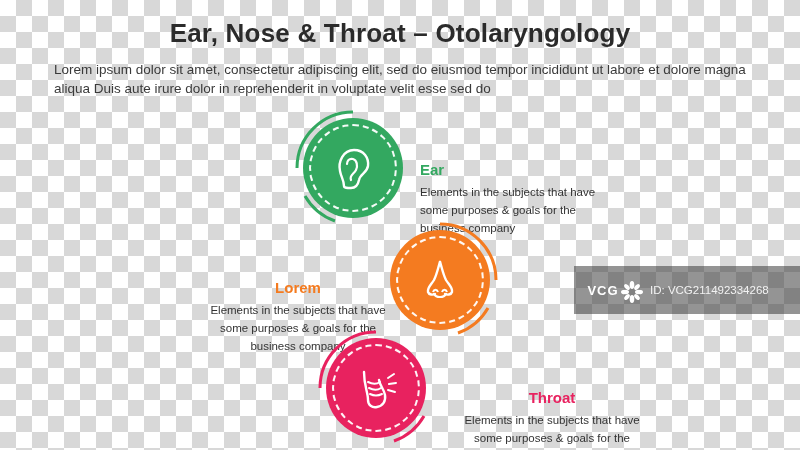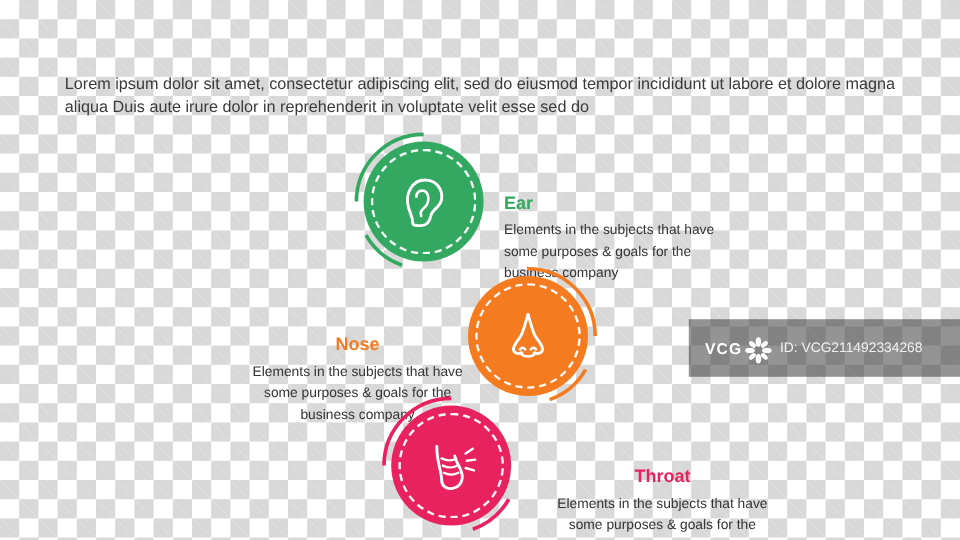--- a/index.html
+++ b/index.html
@@ -170,20 +170,21 @@
     margin-left: 18px;
     font-family: "Liberation Sans", sans-serif;
     text-align: right;
   }
 </style>
 </head>
 <body>
 
 <div id="stage">
 
+  <div class="title">Ear, Nose &amp; Throat – Otolaryngology</div>
   <div class="subtitle">Lorem ipsum dolor sit amet, consectetur adipiscing elit, sed do eiusmod tempor incididunt ut labore et dolore magna aliqua Duis aute irure dolor in reprehenderit in voluptate velit esse sed do</div>
 
   <div class="row row-ear">
     <div class="circle-wrap circle-ear">
       <div class="disc green"></div>
       <div class="dashring"></div>
       <svg class="arcsvg" viewBox="0 0 116 116">
         <path d="M 58 2 A 56 56 0 0 0 2 58" fill="none" stroke="#33a860" stroke-width="3"></path>
         <path d="M 10 86 A 56 56 0 0 0 40 111" fill="none" stroke="#33a860" stroke-width="3"></path>
       </svg>
@@ -212,21 +213,21 @@
         <svg width="52" height="52" viewBox="0 0 52 52">
           <path d="M26 8 C24 14 23 20 20 26 C17 31 13 34 14 38 C15 41 19 41 21 40" fill="none" stroke="#ffffff" stroke-width="2.4" stroke-linecap="round" stroke-linejoin="round"></path>
           <path d="M26 8 C28 14 29 20 32 26 C35 31 39 34 38 38 C37 41 33 41 31 40" fill="none" stroke="#ffffff" stroke-width="2.4" stroke-linecap="round" stroke-linejoin="round"></path>
           <path d="M20 40 C22 44 30 44 32 40" fill="none" stroke="#ffffff" stroke-width="2.2" stroke-linecap="round"></path>
           <path d="M19 38 C20 35 23 35 24 38" fill="none" stroke="#ffffff" stroke-width="2"></path>
           <path d="M28 38 C29 35 32 35 33 38" fill="none" stroke="#ffffff" stroke-width="2"></path>
         </svg>
       </div>
     </div>
     <div class="textblock tb-nose">
-      <div class="tb-head orange">Nose</div>
+      <div class="tb-head orange">Lorem</div>
       <div class="tb-body">Elements in the subjects that have  some purposes &amp; goals for the  business company</div>
     </div>
   </div>
 
   <div class="row row-throat">
     <div class="circle-wrap circle-throat">
       <div class="disc pink"></div>
       <div class="dashring"></div>
       <svg class="arcsvg" viewBox="0 0 116 116">
         <path d="M 58 2 A 56 56 0 0 0 2 58" fill="none" stroke="#e8225f" stroke-width="3"></path>

